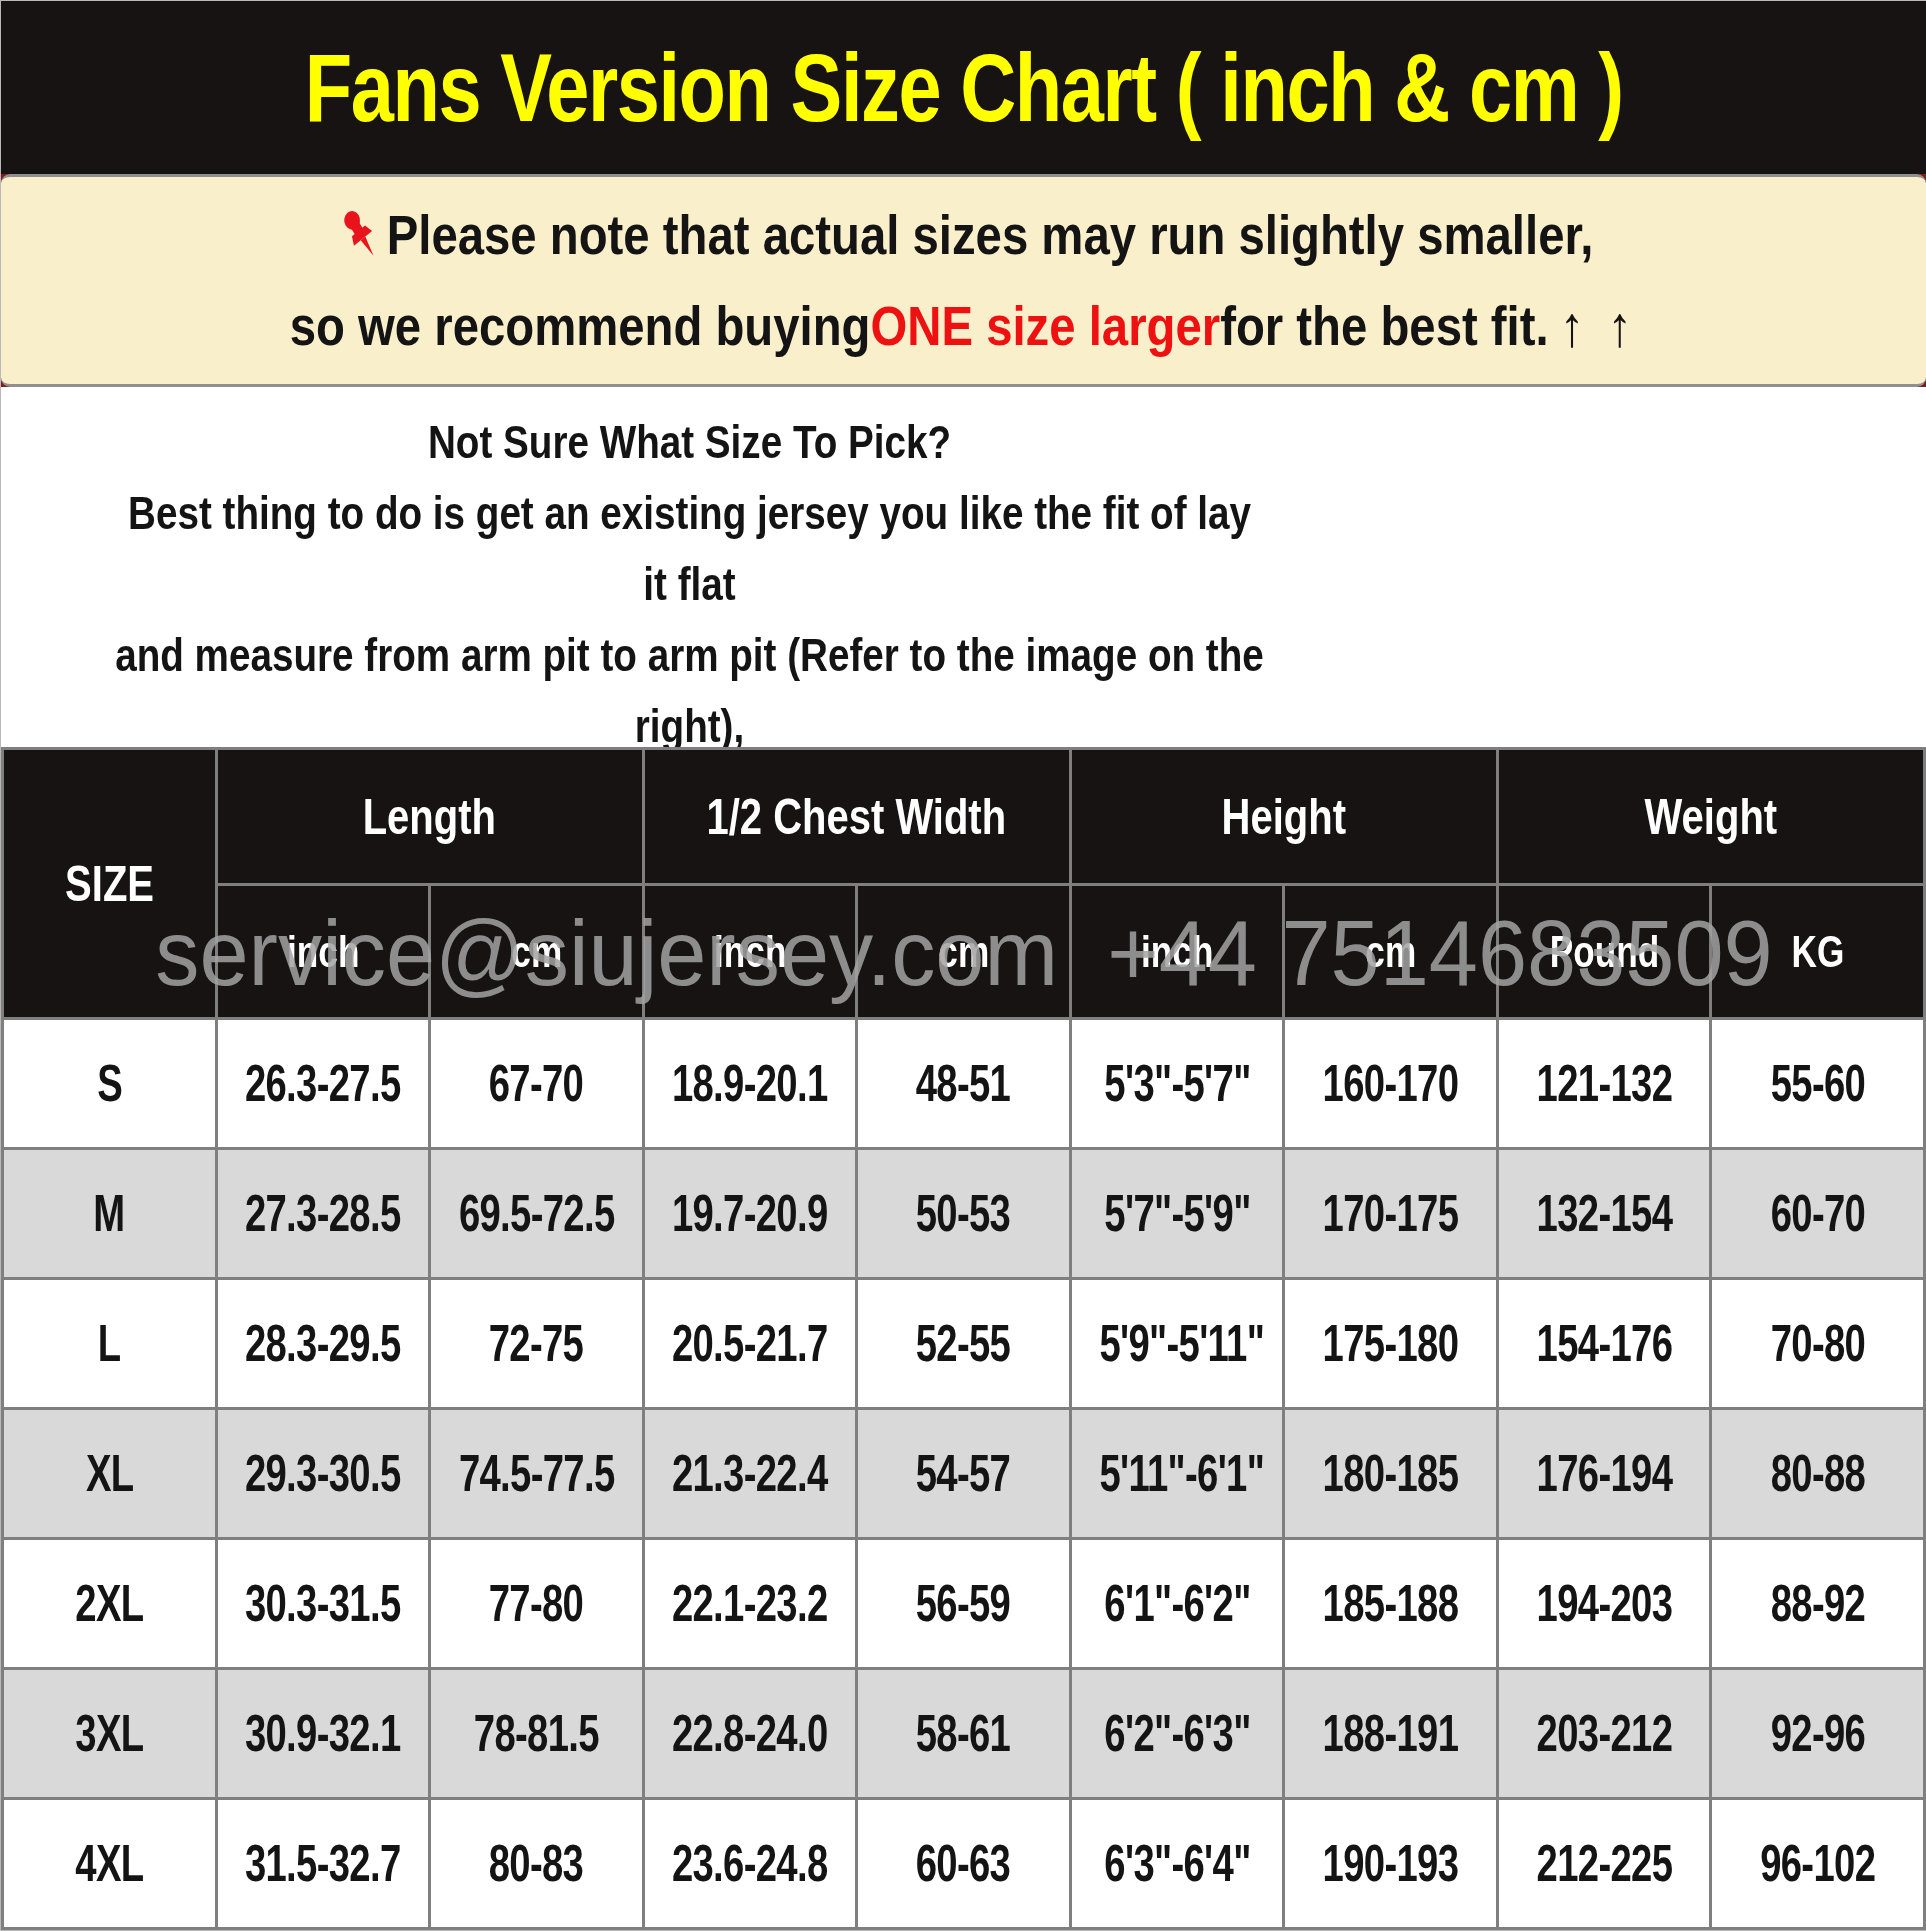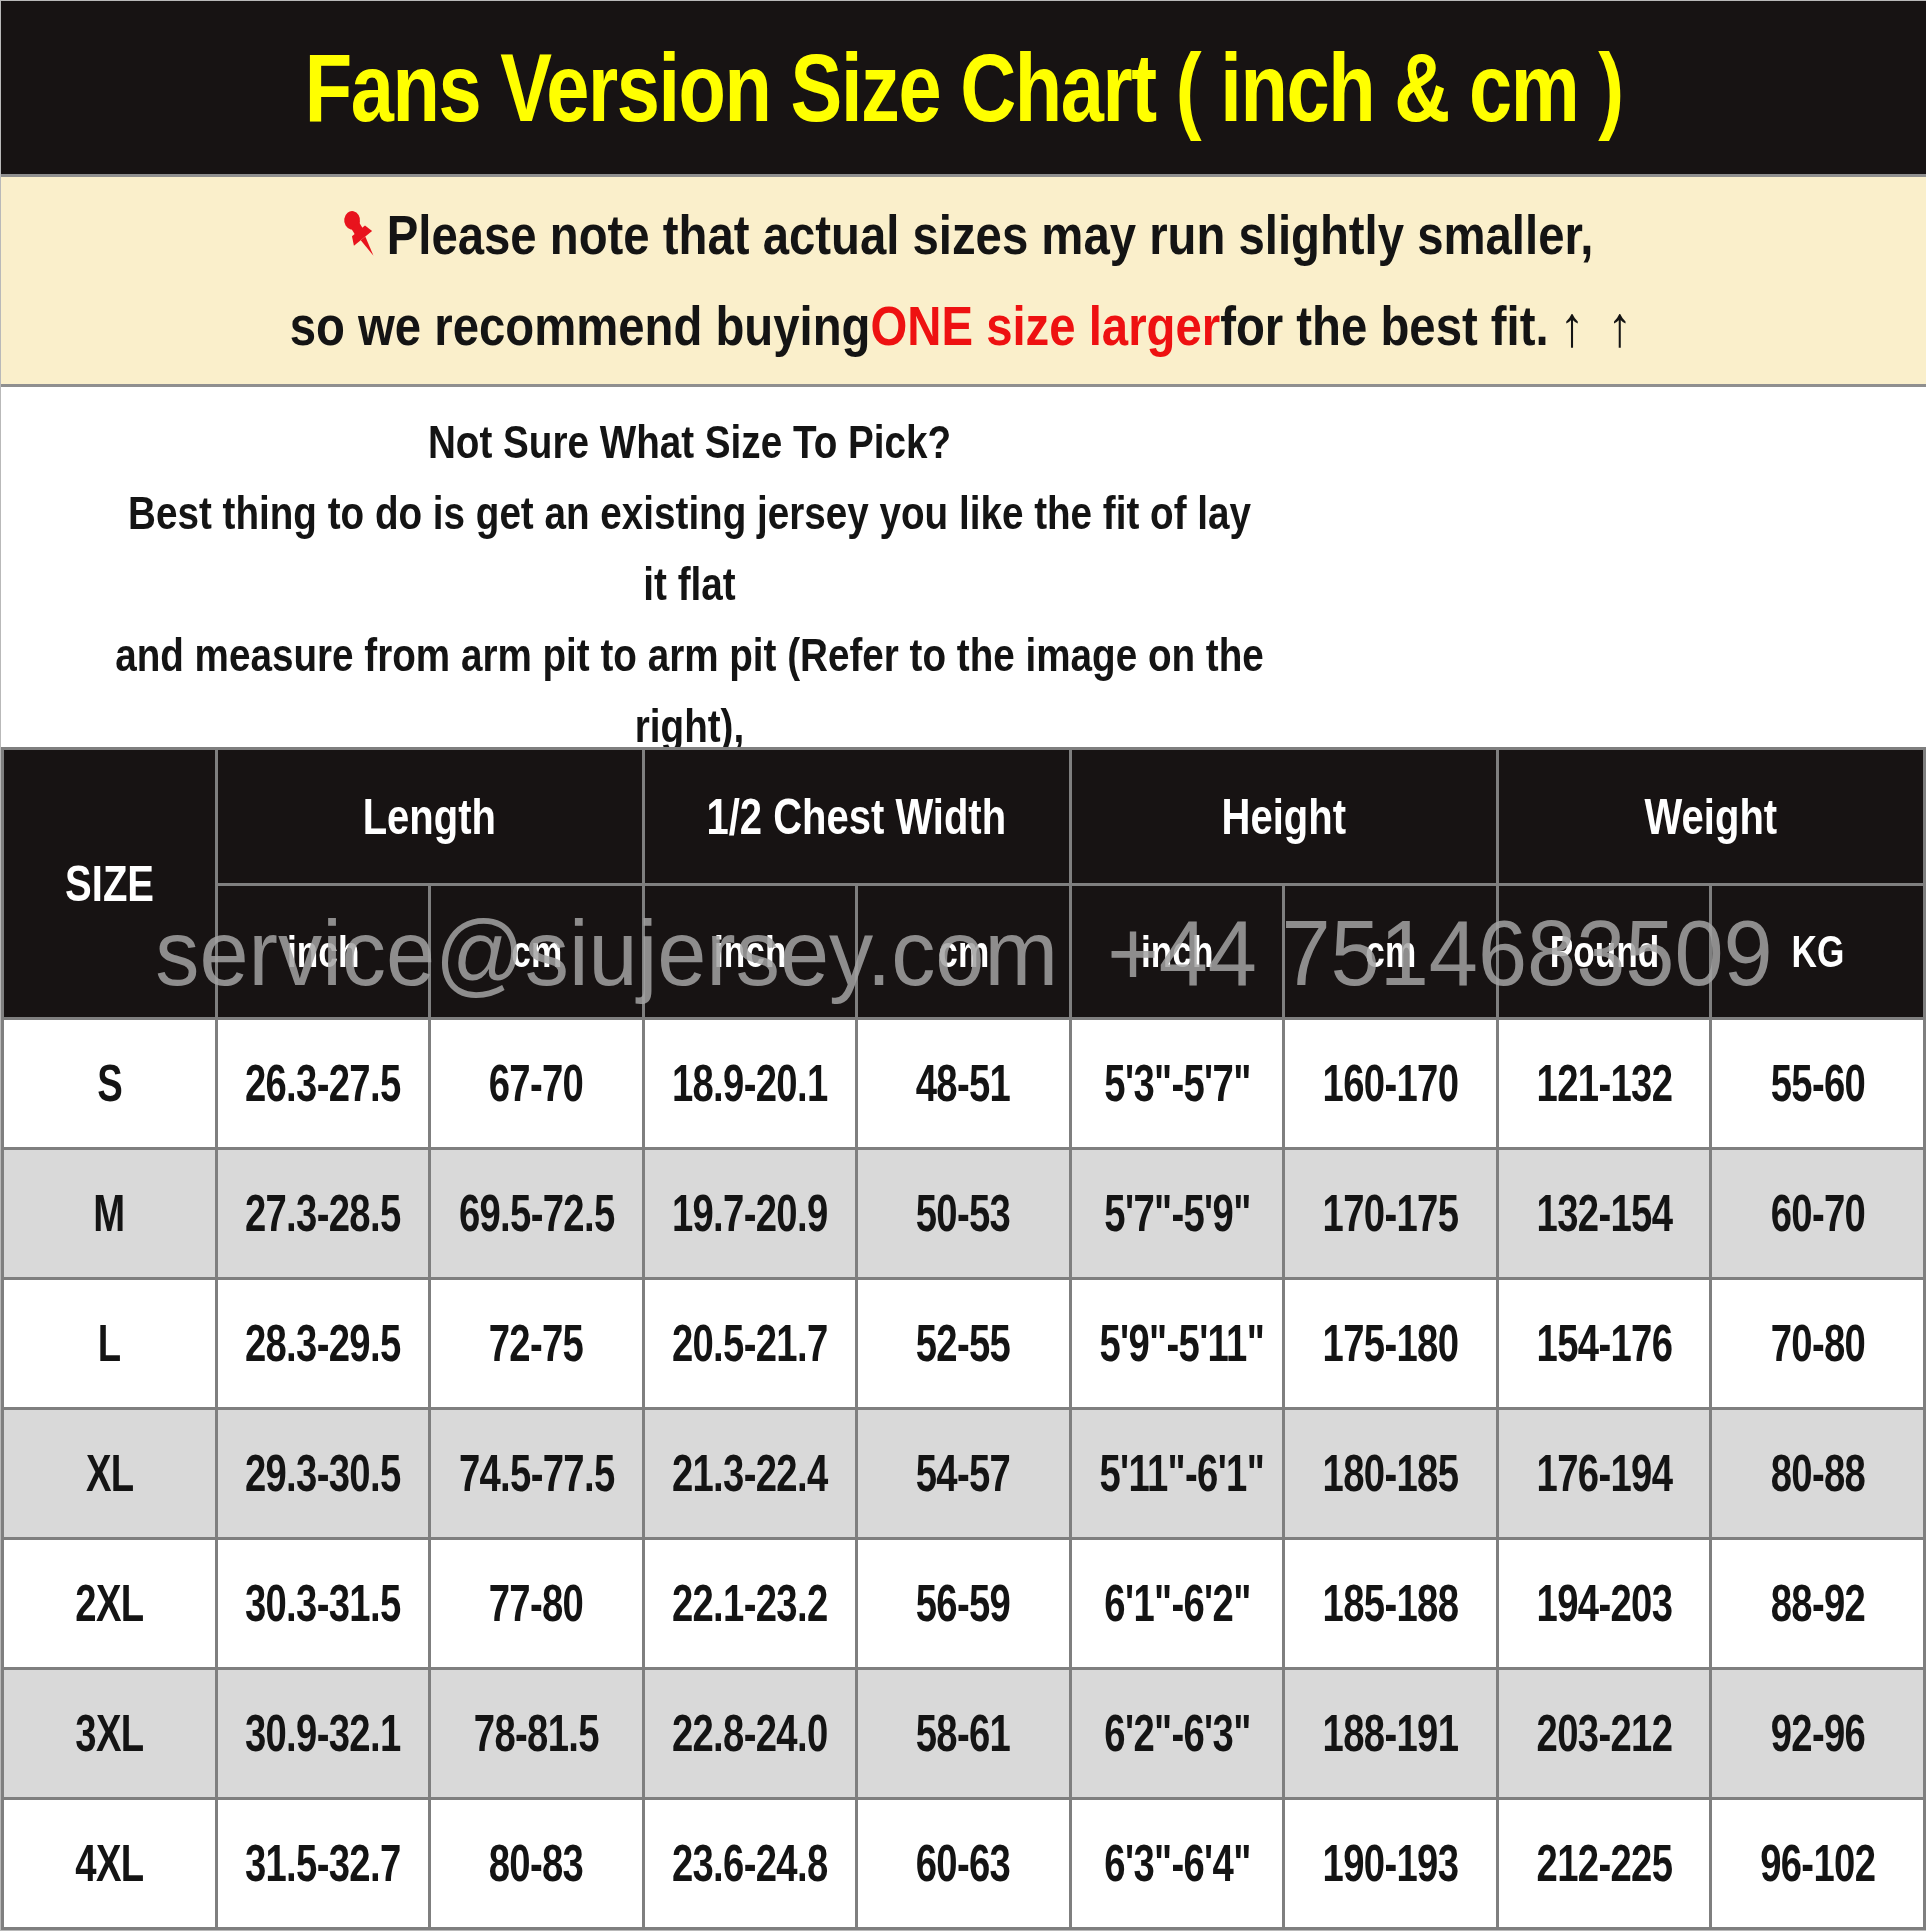--- a/index.html
+++ b/index.html
@@ -22,21 +22,21 @@
   }
   .title-bar h1 {
     color:#ffff00; font-size:97px; font-weight:bold; letter-spacing:-1.8px;
   }
 
   
   .note {
     height:213px; background:#faefcb;
     border-top:3.7px solid #8f8f8f; border-bottom:3.7px solid #8f8f8f;
     display:flex; flex-direction:column; align-items:center; justify-content:center;
-    gap:26px; font-weight:bold; font-size:55px; text-align:center;
+    gap:26px; font-weight:bold; font-size:55px; text-align:center;border-radius:9px;
   }
   .note .cline { display:flex; align-items:center; justify-content:center; transform:scaleX(0.86); white-space:nowrap; }
   .note .red { color:#ee1111; }
   .note .arrows { font-size:57px; margin-left:13px; letter-spacing:5.5px; }
   .pin { width:59px; height:64px; margin-right:1.8px; flex:0 0 auto; }
 
   
   .instructions { position:relative; height:360px; background:#ffffff; }
   .instr-text {
     position:absolute; left:0; top:20px; width:1377px;

